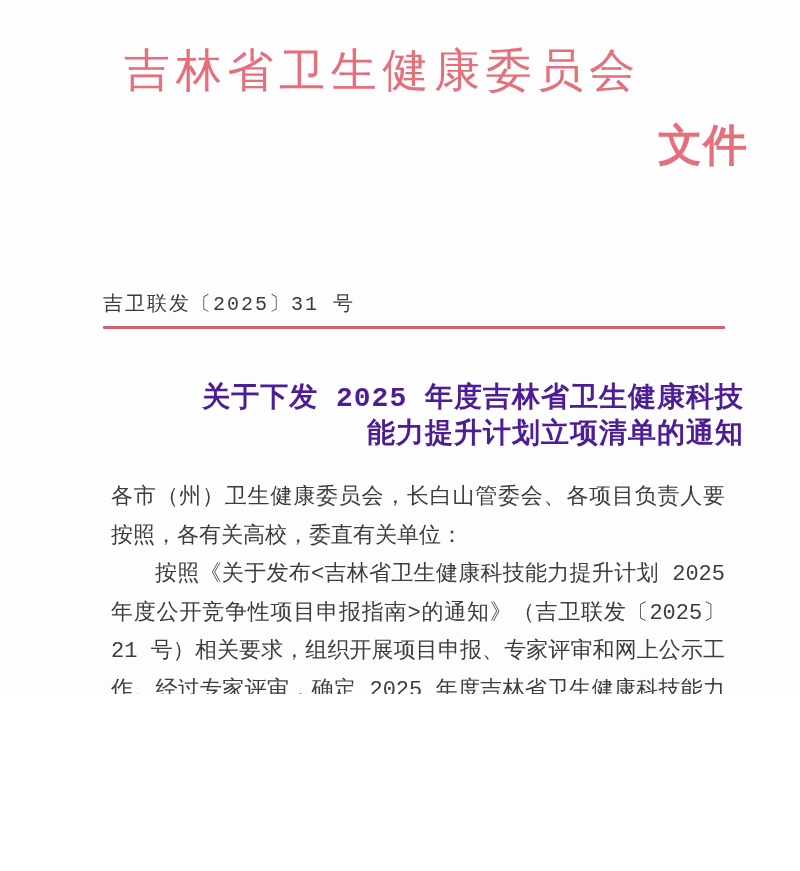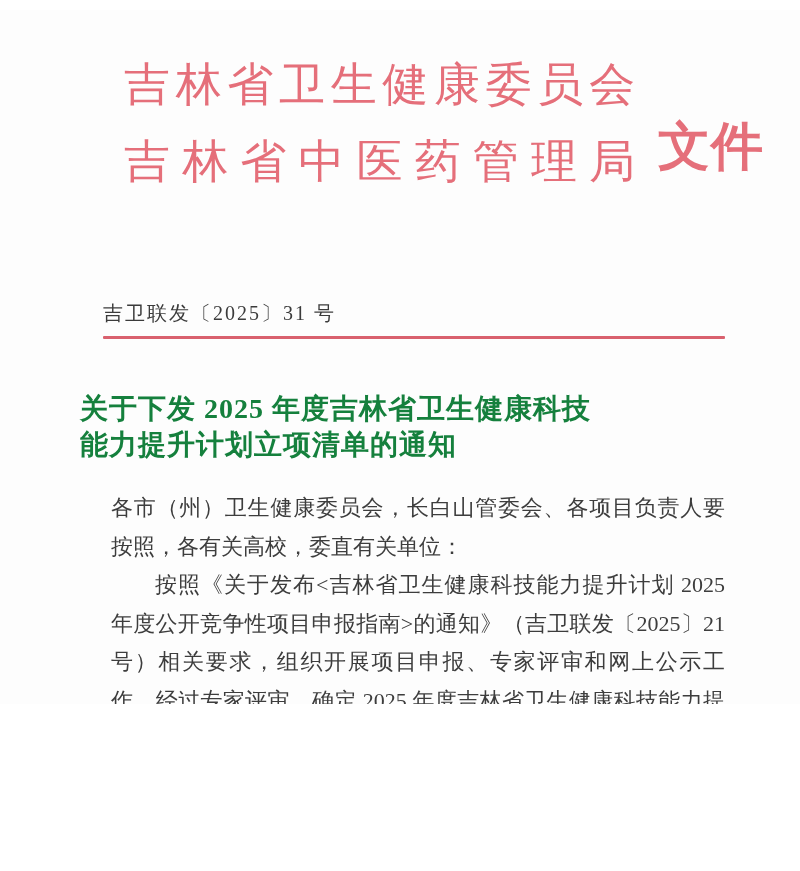--- a/index.html
+++ b/index.html
@@ -9,24 +9,24 @@
   }
   html, body {
     margin: 0;
     padding: 0;
     background: #ffffff;
   }
   .page {
     position: relative;
     width: 800px;
     height: 694px;
-    margin: 10px auto;
+    margin: 0 auto;
     background: #fdfdfd;
     overflow: hidden;
-    font-family: Liberation Serif, serif;
+    font-family: Liberation Mono, monospace;
     color: var(--ink);
   }
   
   .agencies {
     position: absolute;
     top: 36px;
     left: 124px;
     width: 511px;
   }
   .agency-line {
@@ -35,22 +35,22 @@
     font-weight: 500;
     color: var(--accent);
     text-align: justify;
     text-align-last: justify;
     text-justify: inter-character;
     white-space: nowrap;
   }
   .doc-type {
     position: absolute;
     left: 658px;
-    top: 109px;
-    font-size: 52px;
+    top: 120px;
+    font-size: 44px;
     line-height: 56px;
     font-weight: bold;
     color: var(--accent);
     letter-spacing: 1px;
     white-space: nowrap;
   }
   
   .doc-number {
     position: absolute;
     top: 290px;
@@ -71,25 +71,25 @@
     background: var(--divider);
     border-radius: 1px;
   }
   
   .title {
     position: absolute;
     top: 381px;
     left: 80px;
     width: 664px;
     margin: 0;
-    text-align: left;
+    text-align: right;
     font-size: 28px;
     line-height: 36px;
     font-weight: bold;
-    color: #15803d;
+    color: #4c1d95;
     letter-spacing: 1px;
   }
   .title .title-line { display: block; }
   
   .body-text {
     position: absolute;
     top: 479px;
     left: 111px;
     width: 614px;
     font-size: 22px;
@@ -100,21 +100,20 @@
   .para { margin: 0; }
   .para.indent { text-indent: 2em; }
 </style>
 </head>
 <body>
 
 <div class="page">
 
   <div class="agencies">
     <div class="agency-line">吉林省卫生健康委员会</div>
-    <div class="agency-line">吉林省中医药管理局</div>
   </div>
 
   <div class="doc-type">文件</div>
 
   <div class="doc-number">吉卫联发〔2025〕31 号</div>
 
   <div class="red-line"></div>
 
   <h1 class="title">
     <span class="title-line">关于下发 2025 年度吉林省卫生健康科技</span>

